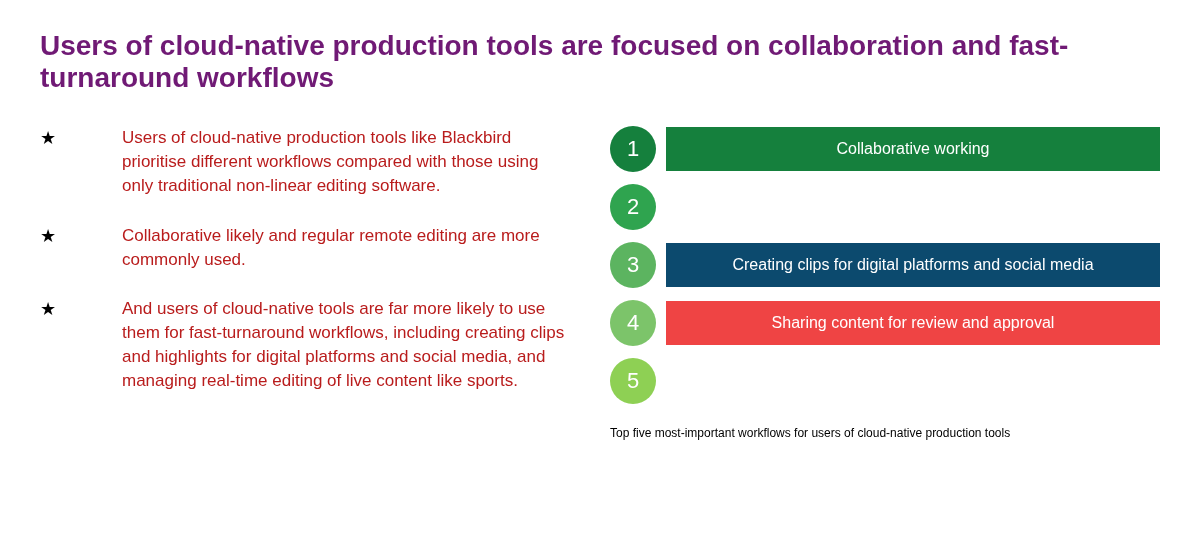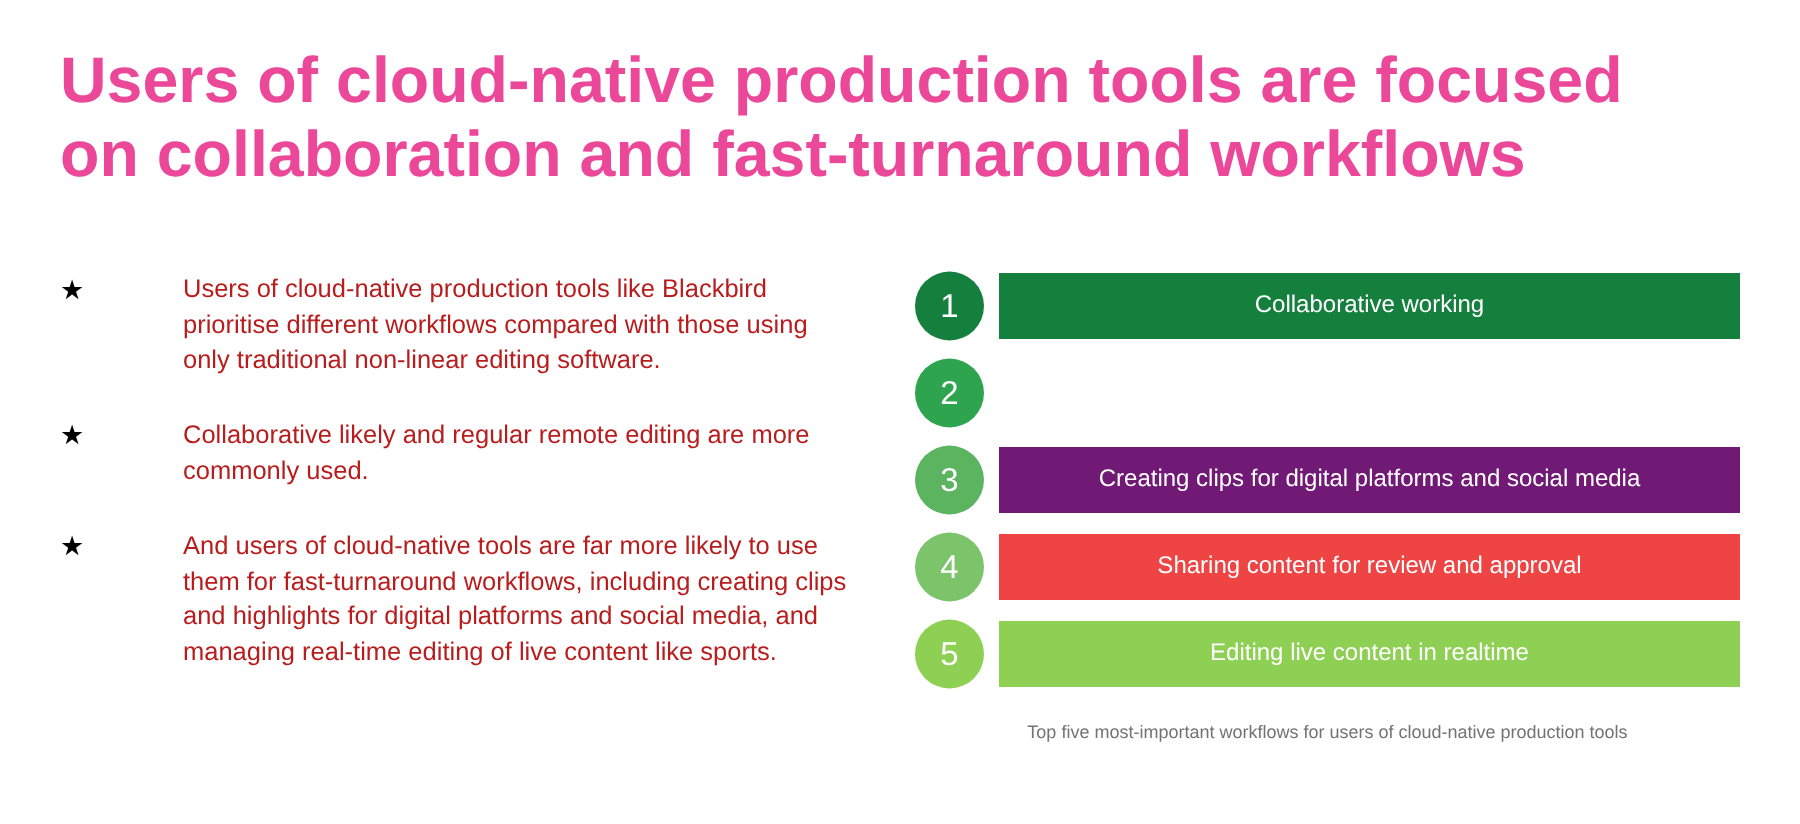--- a/index.html
+++ b/index.html
@@ -9,25 +9,25 @@
     }
     body {
       width: 1200px;
       height: 549px;
       font-family: Arial, Helvetica, sans-serif;
       background: #ffffff;
       padding: 30px 40px 20px 40px;
       position: relative;
     }
     .title {
-      color: #ec4899;
-      font-size: 43px;
+      color: #701a75;
+      font-size: 28px;
       font-weight: 700;
       line-height: 1.15;
-      margin-bottom: 52px;
+      margin-bottom: 32px;
       max-width: 1050px;
     }
     .content {
       display: flex;
       gap: 40px;
     }
     .left-col {
       flex: 0 0 530px;
     }
     .bullet-item {
@@ -75,22 +75,21 @@
       display: flex;
       align-items: center;
       justify-content: center;
       color: #fff;
       font-size: 16px;
       padding: 0 10px;
       text-align: center;
     }
     .caption {
       font-size: 12px;
-      color: #737373;
-      text-align: center;
+      color: #000000;
       margin-top: 22px;
     }
   </style>
 </head>
 <body>
 
 <h1 class="title">Users of cloud-native production tools are focused on collaboration and fast-turnaround workflows</h1>
 
 <div class="content">
 
@@ -112,26 +111,25 @@
   <div class="right-col">
     <div class="rank-row">
       <div class="rank-circle" style="background:#15803d">1</div>
       <div class="rank-bar" style="background:#15803d">Collaborative working</div>
     </div>
     <div class="rank-row">
       <div class="rank-circle" style="background:#2fa44f">2</div>
     </div>
     <div class="rank-row">
       <div class="rank-circle" style="background:#5cb460">3</div>
-      <div class="rank-bar" style="background:#701a75">Creating clips for digital platforms and social media</div>
+      <div class="rank-bar" style="background:#0c4a6e">Creating clips for digital platforms and social media</div>
     </div>
     <div class="rank-row">
       <div class="rank-circle" style="background:#7cc46a">4</div>
       <div class="rank-bar" style="background:#ef4444">Sharing content for review and approval</div>
     </div>
     <div class="rank-row">
       <div class="rank-circle" style="background:#8ed054">5</div>
-      <div class="rank-bar" style="background:#8ed054">Editing live content in realtime</div>
     </div>
     <div class="caption">Top five most-important workflows for users of cloud-native production tools</div>
   </div>
 
 </div>
 
 </body></html>

